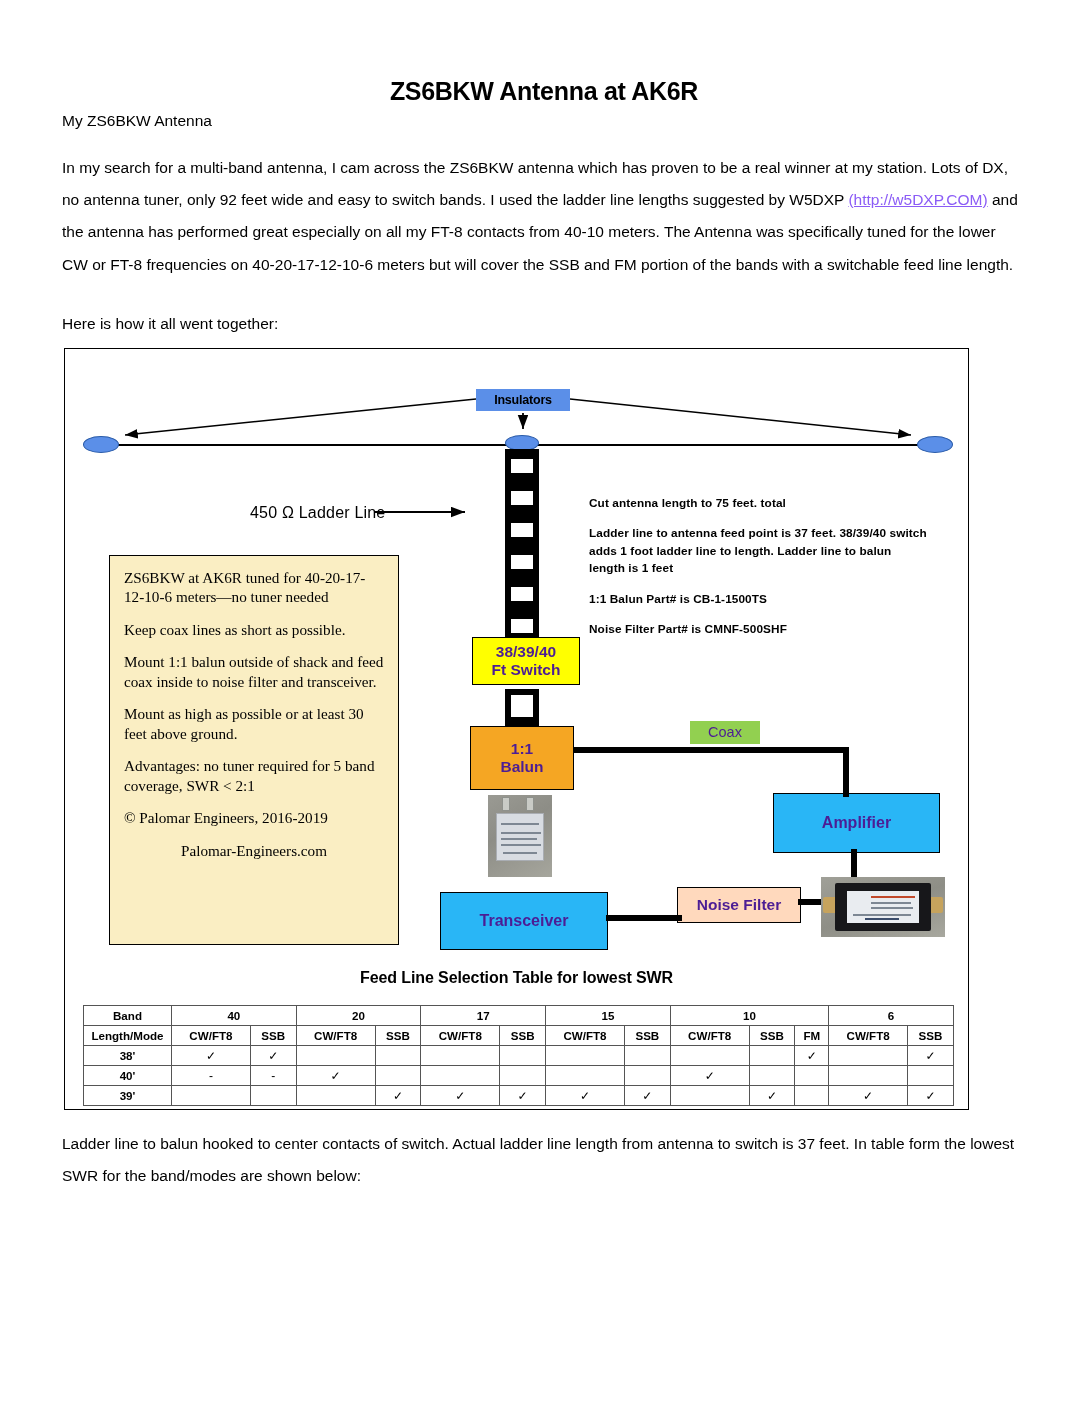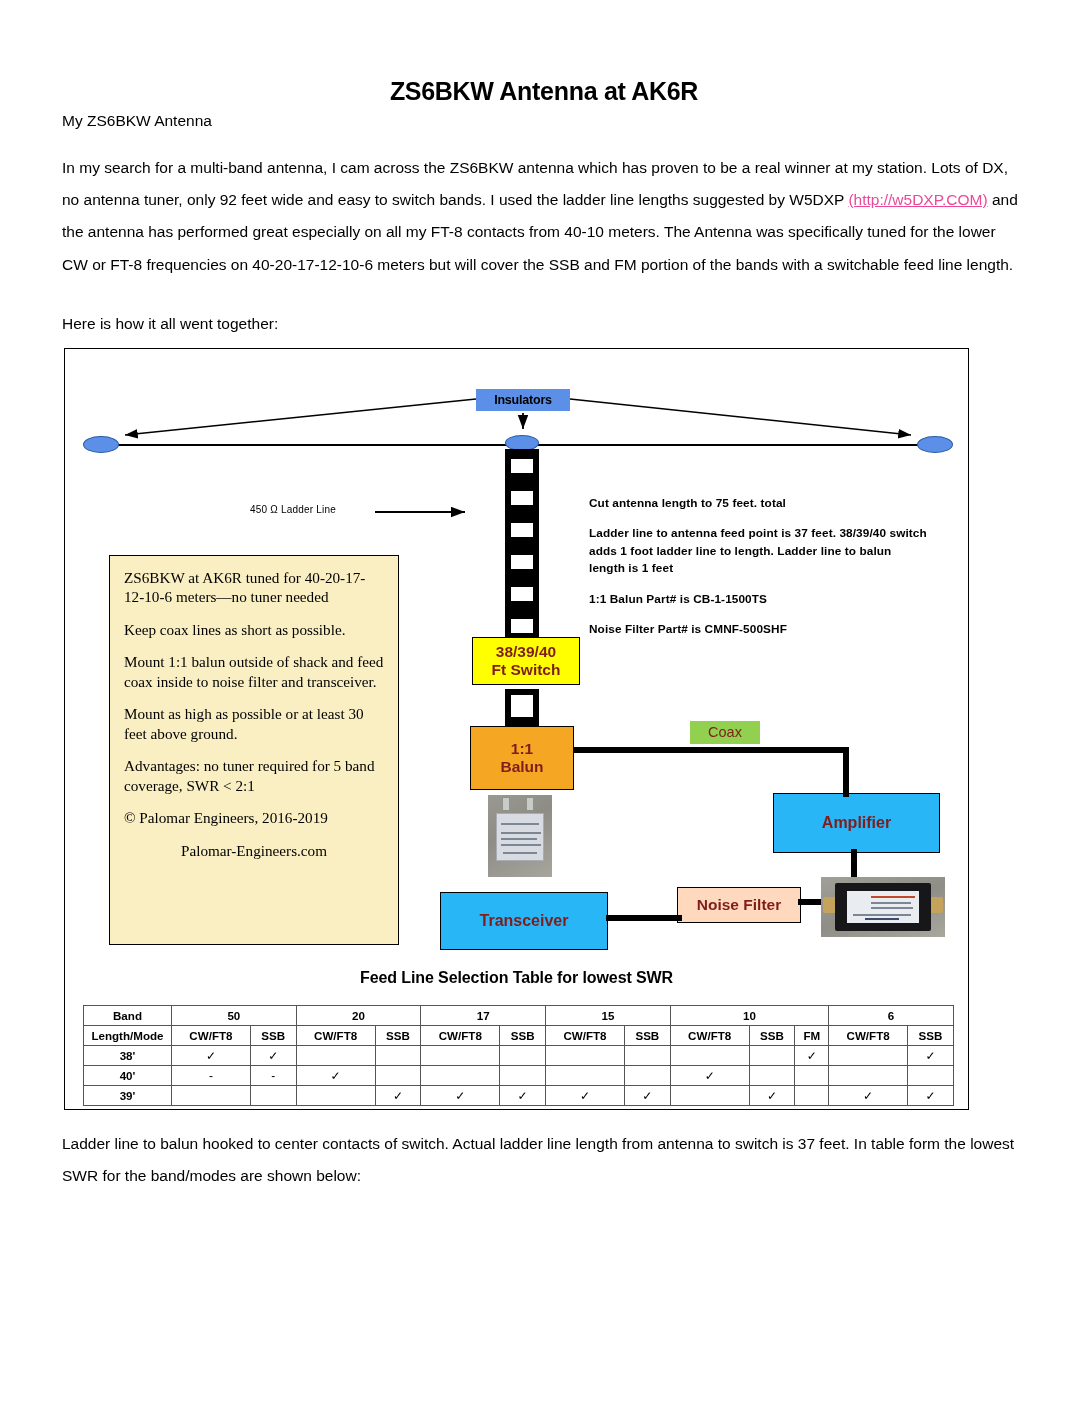--- a/index.html
+++ b/index.html
@@ -40,21 +40,21 @@
     left: 62px;
     width: 960px;
     font-size: 15.5px;
     line-height: 2.08;
     text-align: left;
   }
   #para-intro { top: 152px; }
   #para-howto { top: 308px; }
   #para-bottom { top: 1128px; width: 970px; }
 
-  a.doclink { color: #ec4899; text-decoration: underline; }
+  a.doclink { color: #8b5cf6; text-decoration: underline; }
 
   
   .diagram {
     position: absolute;
     left: 64px;
     top: 348px;
     width: 905px;
     height: 762px;
     border: 1.5px solid #000;
     background: #fff;
@@ -122,21 +122,21 @@
     width: 34px;
     height: 54px;
     background: #000;
   }
   .ladder-lower .ladder-rung { top: 6px; height: 22px; }
 
   .ladder-label {
     position: absolute;
     left: 185px;
     top: 155px;
-    font-size: 10px;
+    font-size: 16px;
     letter-spacing: 0.2px;
     white-space: nowrap;
   }
 
   
   .notes {
     position: absolute;
     left: 524px;
     top: 146px;
     width: 340px;
@@ -163,21 +163,21 @@
   }
   .infobox p { margin: 0 0 13px 0; }
   .infobox .center { text-align: center; margin-top: 4px; }
 
   
   .eqbox {
     position: absolute;
     border: 1.5px solid #000;
     font-weight: bold;
     text-align: center;
-    color: #7f1d1d;
+    color: #4c1d95;
     display: flex;
     align-items: center;
     justify-content: center;
     line-height: 1.14;
   }
   .box-switch {
     left: 407px; top: 288px; width: 108px; height: 48px;
     background: #ffff00; font-size: 15.5px;
   }
   .box-balun {
@@ -380,21 +380,21 @@
           <div class="micro-line" style="left:18px; top:27px; width:34px; background:#3b4c6b;"></div>
         </div>
       </div>
     </div>
 
     <div class="table-title">Feed Line Selection Table for lowest SWR</div>
     <table class="swr">
       <tbody>
         <tr class="hdr-band">
           <td class="rowlabel">Band</td>
-          <td colspan="2">50</td>
+          <td colspan="2">40</td>
           <td colspan="2">20</td>
           <td colspan="2">17</td>
           <td colspan="2">15</td>
           <td colspan="3">10</td>
           <td colspan="2">6</td>
         </tr>
         <tr>
           <td class="rowlabel">Length/Mode</td>
           <td>CW/FT8</td>
           <td>SSB</td>

